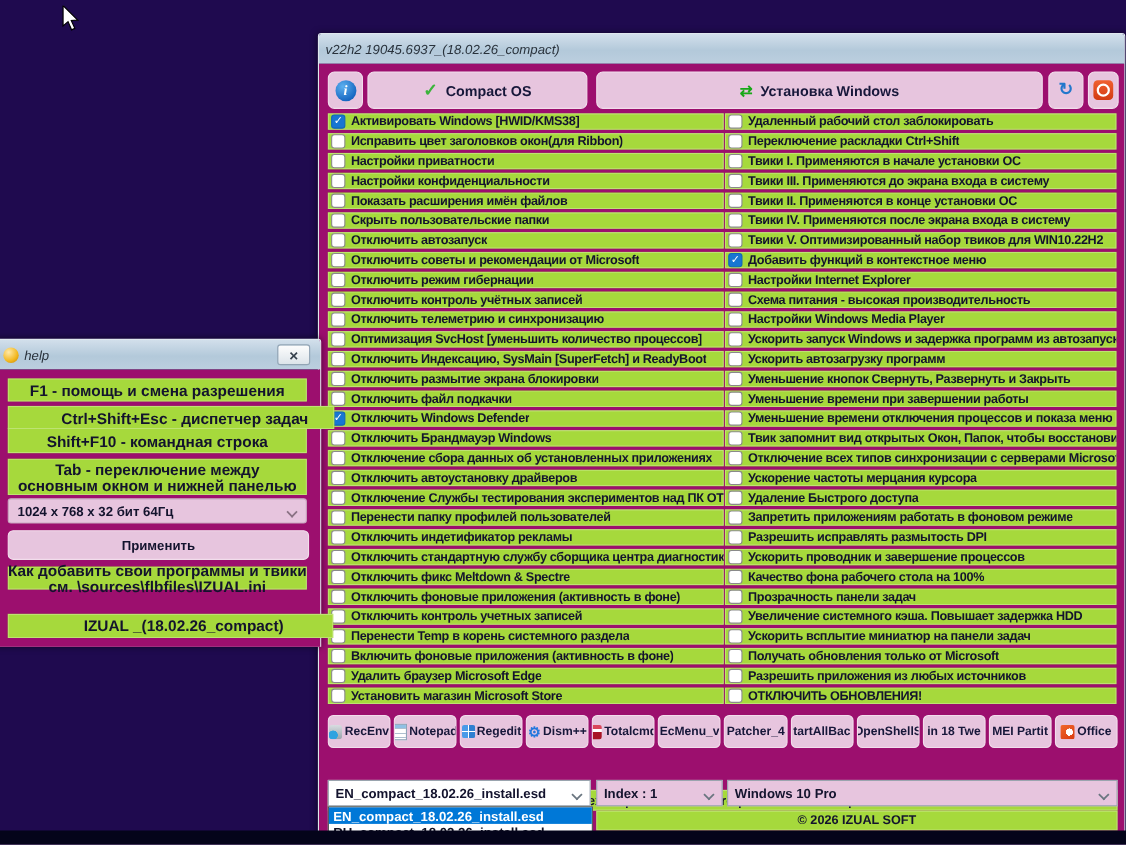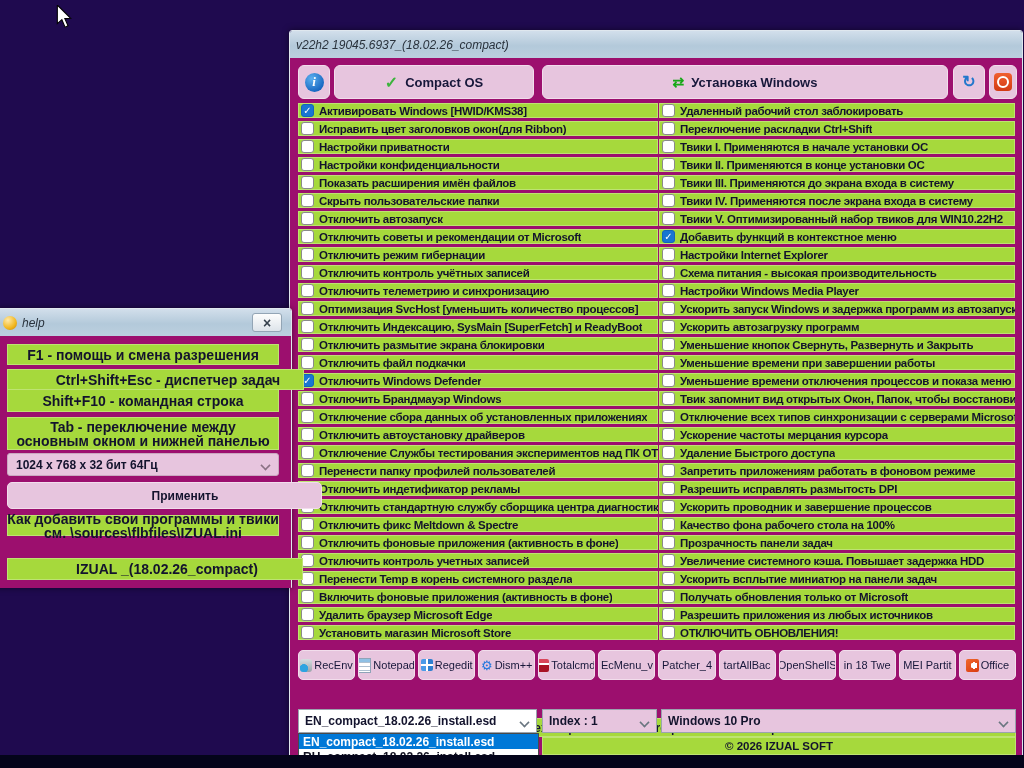--- a/index.html
+++ b/index.html
@@ -22,21 +22,21 @@
   
   .col{position:absolute;top:45px;}
   #left-col{left:8px;width:360px;}
   #right-col{left:369px;width:356px;}
   .opt-row{display:flex;align-items:center;height:15px;margin-bottom:3px;background:var(--green,#A6D93C);box-shadow:inset 0 0 0 1px rgba(255,255,255,.28);overflow:hidden;}
   .cb{flex:0 0 13px;width:13px;height:13px;box-sizing:border-box;background:#fff;border:1px solid #8a8a8a;border-radius:3px;margin:0 5px 0 3px;display:flex;align-items:center;justify-content:center;font-size:10px;color:#fff;line-height:1;}
   .cb.checked{background:var(--cbblue,#1876D2);border-color:#1265ba;}
   .opt-label{font-size:11.5px;font-weight:700;color:#13132d;letter-spacing:-0.3px;white-space:nowrap;overflow:hidden;}
   
   #app-btns{position:absolute;left:8px;top:592px;width:718px;height:30px;display:flex;gap:3px;}
-  .app-btn{flex:1 1 0;min-width:0;background:var(--pink,#E7C5DE);border:1px solid #f2ddec;border-radius:5px;display:flex;align-items:center;justify-content:center;gap:2px;font-size:11px;font-weight:400;color:#17173a;white-space:nowrap;overflow:hidden;}
+  .app-btn{flex:1 1 0;min-width:0;background:var(--pink,#E7C5DE);border:1px solid #f2ddec;border-radius:5px;display:flex;align-items:center;justify-content:center;gap:2px;font-size:11px;font-weight:700;color:#17173a;white-space:nowrap;overflow:hidden;}
   .app-ic{flex:0 0 auto;display:inline-flex;align-items:center;justify-content:center;}
   .ic-recenv{width:12px;height:13px;border-radius:3px;background:radial-gradient(circle at 32% 72%,#2fa3e0 0 4px,transparent 4.5px),linear-gradient(#d8dde1,#9aa4ab);}
   .ic-notepad{width:11px;height:13px;border:1px solid #8fa3b8;background:linear-gradient(180deg,#8fc0e4 0 3px,transparent 3px),repeating-linear-gradient(180deg,#fff 0 3px,#aebfd0 3px 4px);background-color:#fff;}
   .ic-regedit{width:12px;height:12px;background:linear-gradient(0deg,transparent 44%,#fff 44% 56%,transparent 56%),linear-gradient(90deg,#4a9ae8 44%,#fff 44% 56%,#2f7fd0 56%);border-radius:2px;}
   .ic-dism{color:#2277dd;font-size:13px;line-height:1;}
   .ic-totalcmd{width:11px;height:13px;border-radius:2px;background:linear-gradient(180deg,#d9465a 0 30%,#fff 30% 48%,#a81325 48%);}
   .ic-office{width:13px;height:13px;border-radius:2px;background:radial-gradient(circle at 62% 50%,#fff 0 31%,transparent 32%),linear-gradient(145deg,#f0682c,#d93a10);}
   
   .status-bar{position:absolute;left:8px;top:660px;width:718px;height:19px;background:var(--green,#A6D93C);box-shadow:inset 0 0 0 1px rgba(255,255,255,.28);display:flex;align-items:center;justify-content:center;font-size:12px;font-weight:700;color:#13132d;}
   .dd{position:absolute;top:651px;height:24px;box-sizing:border-box;border:1px solid #9aa4ae;display:flex;align-items:center;font-size:12px;font-weight:700;color:#13132d;padding:0 6px;}
@@ -49,21 +49,21 @@
   .esd-item{height:15px;display:flex;align-items:center;padding:0 4px;font-size:12px;font-weight:700;color:#101020;white-space:nowrap;overflow:hidden;}
   .esd-item.selected{background:var(--hl,#0078D7);color:#fff;}
   
   #help-window{left:-4px;top:308px;width:294px;height:278px;}
   #help-window .win-body{height:252px;}
   .help-titlebar-icon{width:14px;height:14px;border-radius:50%;background:radial-gradient(circle at 35% 30%,#ffe9a8,#f2b71e 60%,#c07d00);margin-right:5px;flex:0 0 auto;}
   .close-btn{position:absolute;right:9px;top:4px;width:28px;height:17px;background:linear-gradient(#fdfdfd,#dde4ea);border:1px solid #93a5b5;border-radius:3px;display:flex;align-items:center;justify-content:center;font-size:14px;font-weight:700;color:#36414d;line-height:1;}
   .help-row{position:absolute;left:10px;width:272px;background:var(--green,#A6D93C);box-shadow:inset 0 0 0 1px rgba(255,255,255,.28);display:flex;align-items:center;justify-content:center;text-align:center;font-size:14px;font-weight:700;color:#13132d;white-space:pre-line;line-height:14px;}
   #help-dd{position:absolute;left:10px;top:117px;width:272px;height:23px;box-sizing:border-box;background:var(--pink,#E7C5DE);border:1px solid #c9a8c0;border-radius:3px;display:flex;align-items:center;padding:0 8px;font-size:12px;font-weight:700;color:#13132d;}
   #help-dd .chev{position:absolute;right:8px;top:7px;width:7px;height:7px;border-left:2px solid #8a7284;border-bottom:2px solid #8a7284;transform:rotate(-45deg) scale(.8);}
-  #help-apply{position:absolute;left:10px;top:146px;width:272px;height:25px;background:var(--pink,#E7C5DE);border:1px solid #f2ddec;border-radius:5px;display:flex;align-items:center;justify-content:center;font-size:12px;font-weight:700;color:#13132d;padding-left:41px;}
+  #help-apply{position:absolute;left:10px;top:146px;width:272px;height:25px;background:var(--pink,#E7C5DE);border:1px solid #f2ddec;border-radius:5px;display:flex;align-items:center;justify-content:center;font-size:12px;font-weight:700;color:#13132d;}
   .bottom-strip{position:absolute;left:0;top:755px;width:1024px;height:13px;background:#04041a;z-index:30;}
   #cursor{position:absolute;left:55px;top:5px;z-index:40;}
 </style>
 </head>
 <body>
 
 <div class="screen">
 
   <svg id="cursor" width="18" height="24" viewBox="0 0 12 18">
     <path d="M1 0 L1 14 L4.4 11 L6.8 16.6 L9 15.6 L6.6 10.2 L11 10 Z" fill="#fff" stroke="#000" stroke-width="0.8"></path>
@@ -225,25 +225,25 @@
           <div class="opt-row">
             <span class="cb"></span>
             <span class="opt-label">Переключение раскладки Ctrl+Shift</span>
           </div>
           <div class="opt-row">
             <span class="cb"></span>
             <span class="opt-label">Твики I. Применяются в начале установки ОС</span>
           </div>
           <div class="opt-row">
             <span class="cb"></span>
+            <span class="opt-label">Твики III. Применяются до экрана входа в систему</span>
+          </div>
+          <div class="opt-row">
+            <span class="cb"></span>
             <span class="opt-label">Твики II. Применяются в конце установки ОС</span>
-          </div>
-          <div class="opt-row">
-            <span class="cb"></span>
-            <span class="opt-label">Твики III. Применяются до экрана входа в систему</span>
           </div>
           <div class="opt-row">
             <span class="cb"></span>
             <span class="opt-label">Твики IV. Применяются после экрана входа в систему</span>
           </div>
           <div class="opt-row">
             <span class="cb"></span>
             <span class="opt-label">Твики V. Оптимизированный набор твиков для WIN10.22H2</span>
           </div>
           <div class="opt-row">

